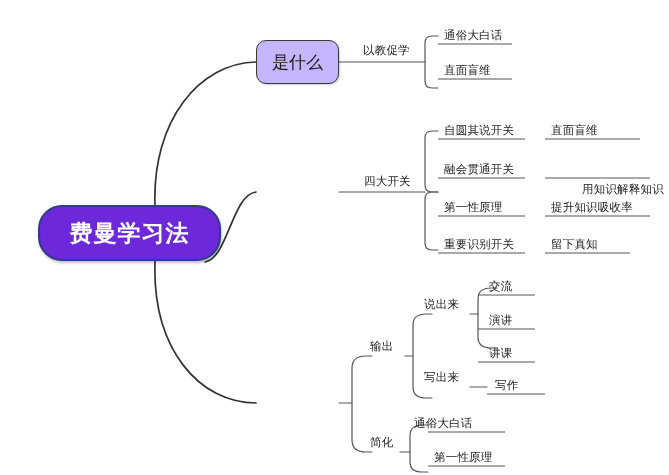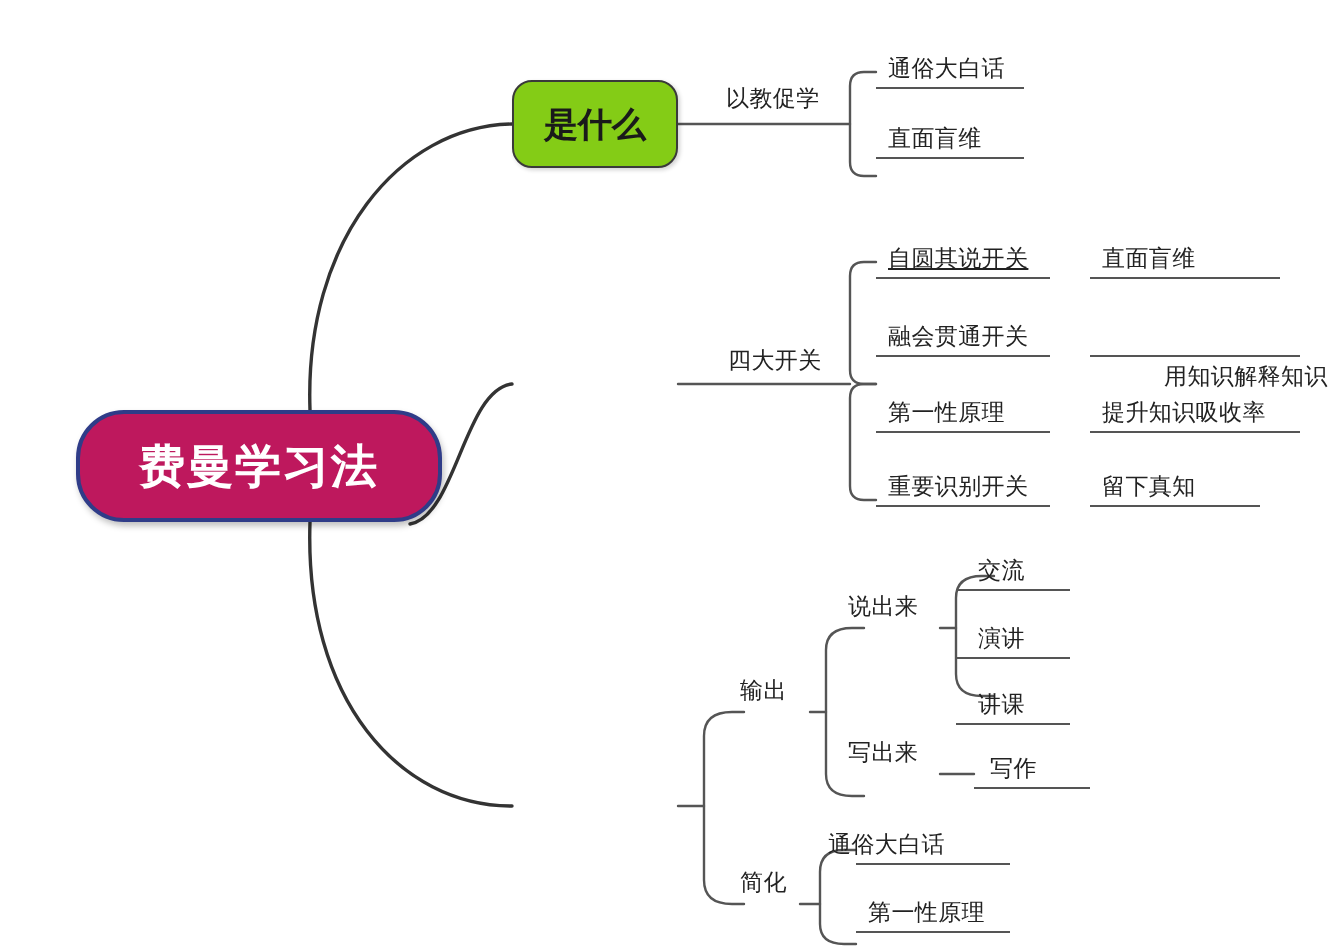--- a/index.html
+++ b/index.html
@@ -32,39 +32,39 @@
     align-items: center;
     justify-content: center;
     white-space: nowrap;
   }
   
   .root-node {
     left: 38px;
     top: 205px;
     width: 183px;
     height: 56px;
-    background: #be185d;
+    background: #6d28d9;
     border: 2px solid #2f3c88;
     border-radius: 24px;
     color: #ffffff;
     font-size: 23px;
     font-weight: bold;
     letter-spacing: 1px;
     box-shadow: 1px 2px 3px rgba(0,0,0,0.25);
   }
   
   .topic-node {
     width: 83px;
     height: 44px;
-    background: #84cc16;
+    background: #c4b5fd;
     border: 1.6px solid #3a3a3a;
     border-radius: 10px;
     color: #1a1a1a;
     font-size: 17px;
-    font-weight: bold;
+    font-weight: normal;
     box-shadow: 1px 1px 2px rgba(0,0,0,0.18);
   }
   
   .leaf {
     position: absolute;
     font-size: 11.5px;
     color: #222222;
     white-space: nowrap;
     line-height: 14px;
     letter-spacing: 0.2px;
@@ -145,21 +145,21 @@
   </div>
 
 
 
   <div class="leaf" style="left:363px; top:44px;font-family:Liberation Mono, monospace;">以教促学</div>
   <div class="leaf" style="left:444px; top:28px;">通俗大白话</div>
   <div class="leaf" style="left:444px; top:63px;">直面盲维</div>
 
   <div class="leaf" style="left:364px; top:174px;">四大开关</div>
 
-  <div class="leaf" style="left:444px; top:123px;text-decoration:underline;">自圆其说开关</div>
+  <div class="leaf" style="left:444px; top:123px;">自圆其说开关</div>
   <div class="leaf" style="left:551px; top:123px;">直面盲维</div>
 
   <div class="leaf" style="left:444px; top:162px;">融会贯通开关</div>
   <div class="leaf" style="left:582px; top:162px;margin-top:20px;">用知识解释知识</div>
 
   <div class="leaf" style="left:444px; top:200px;">第一性原理</div>
   <div class="leaf" style="left:551px; top:200px;">提升知识吸收率</div>
 
   <div class="leaf" style="left:444px; top:237px;">重要识别开关</div>
   <div class="leaf" style="left:551px; top:237px;text-align:center;">留下真知</div>

